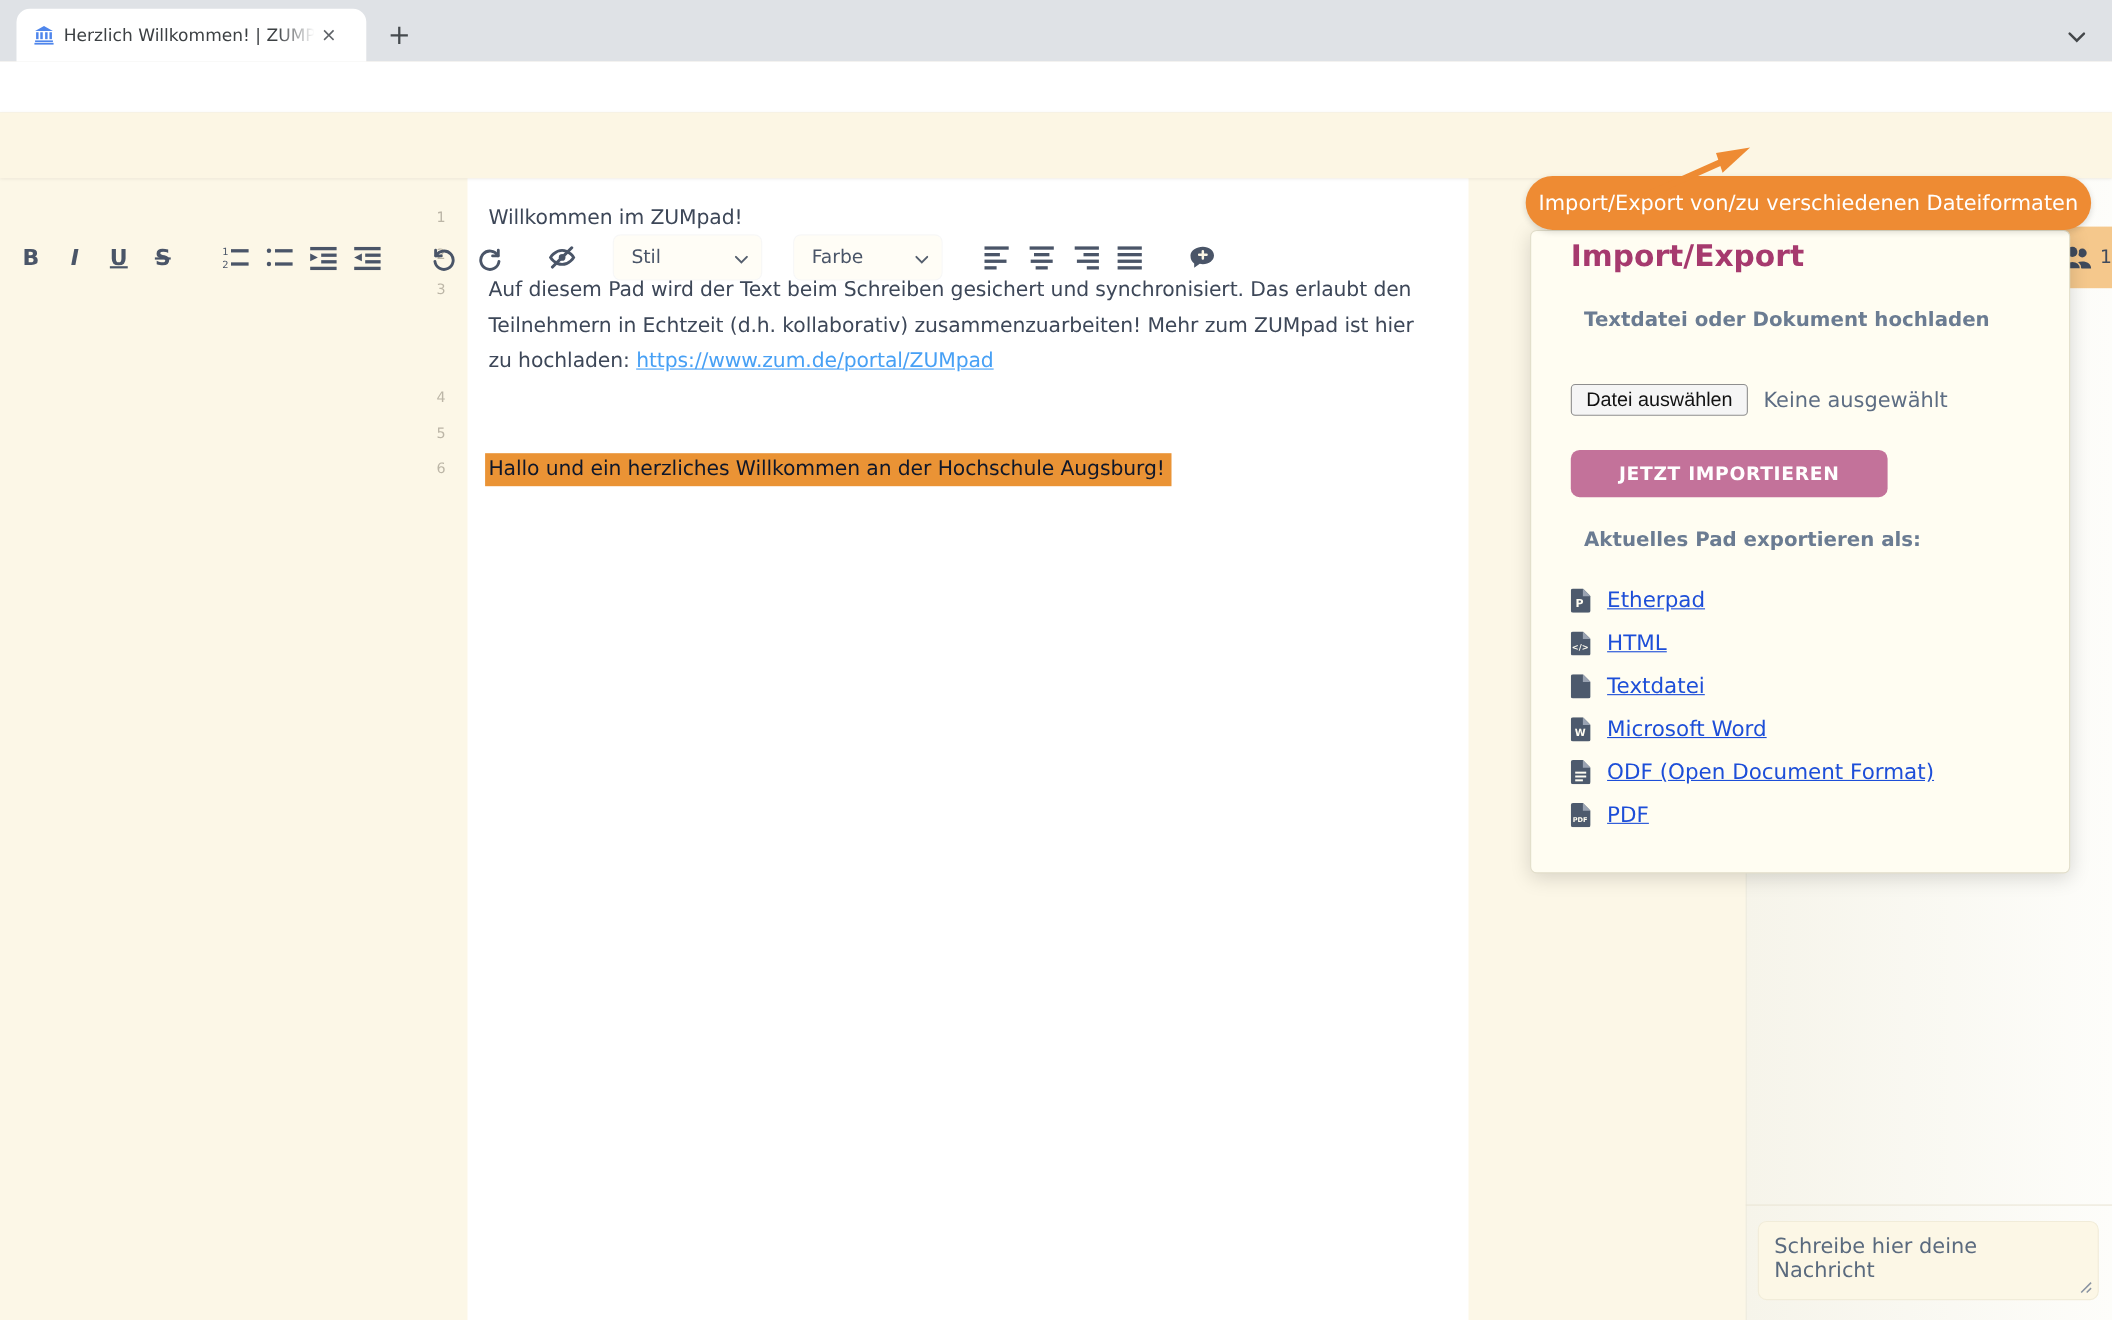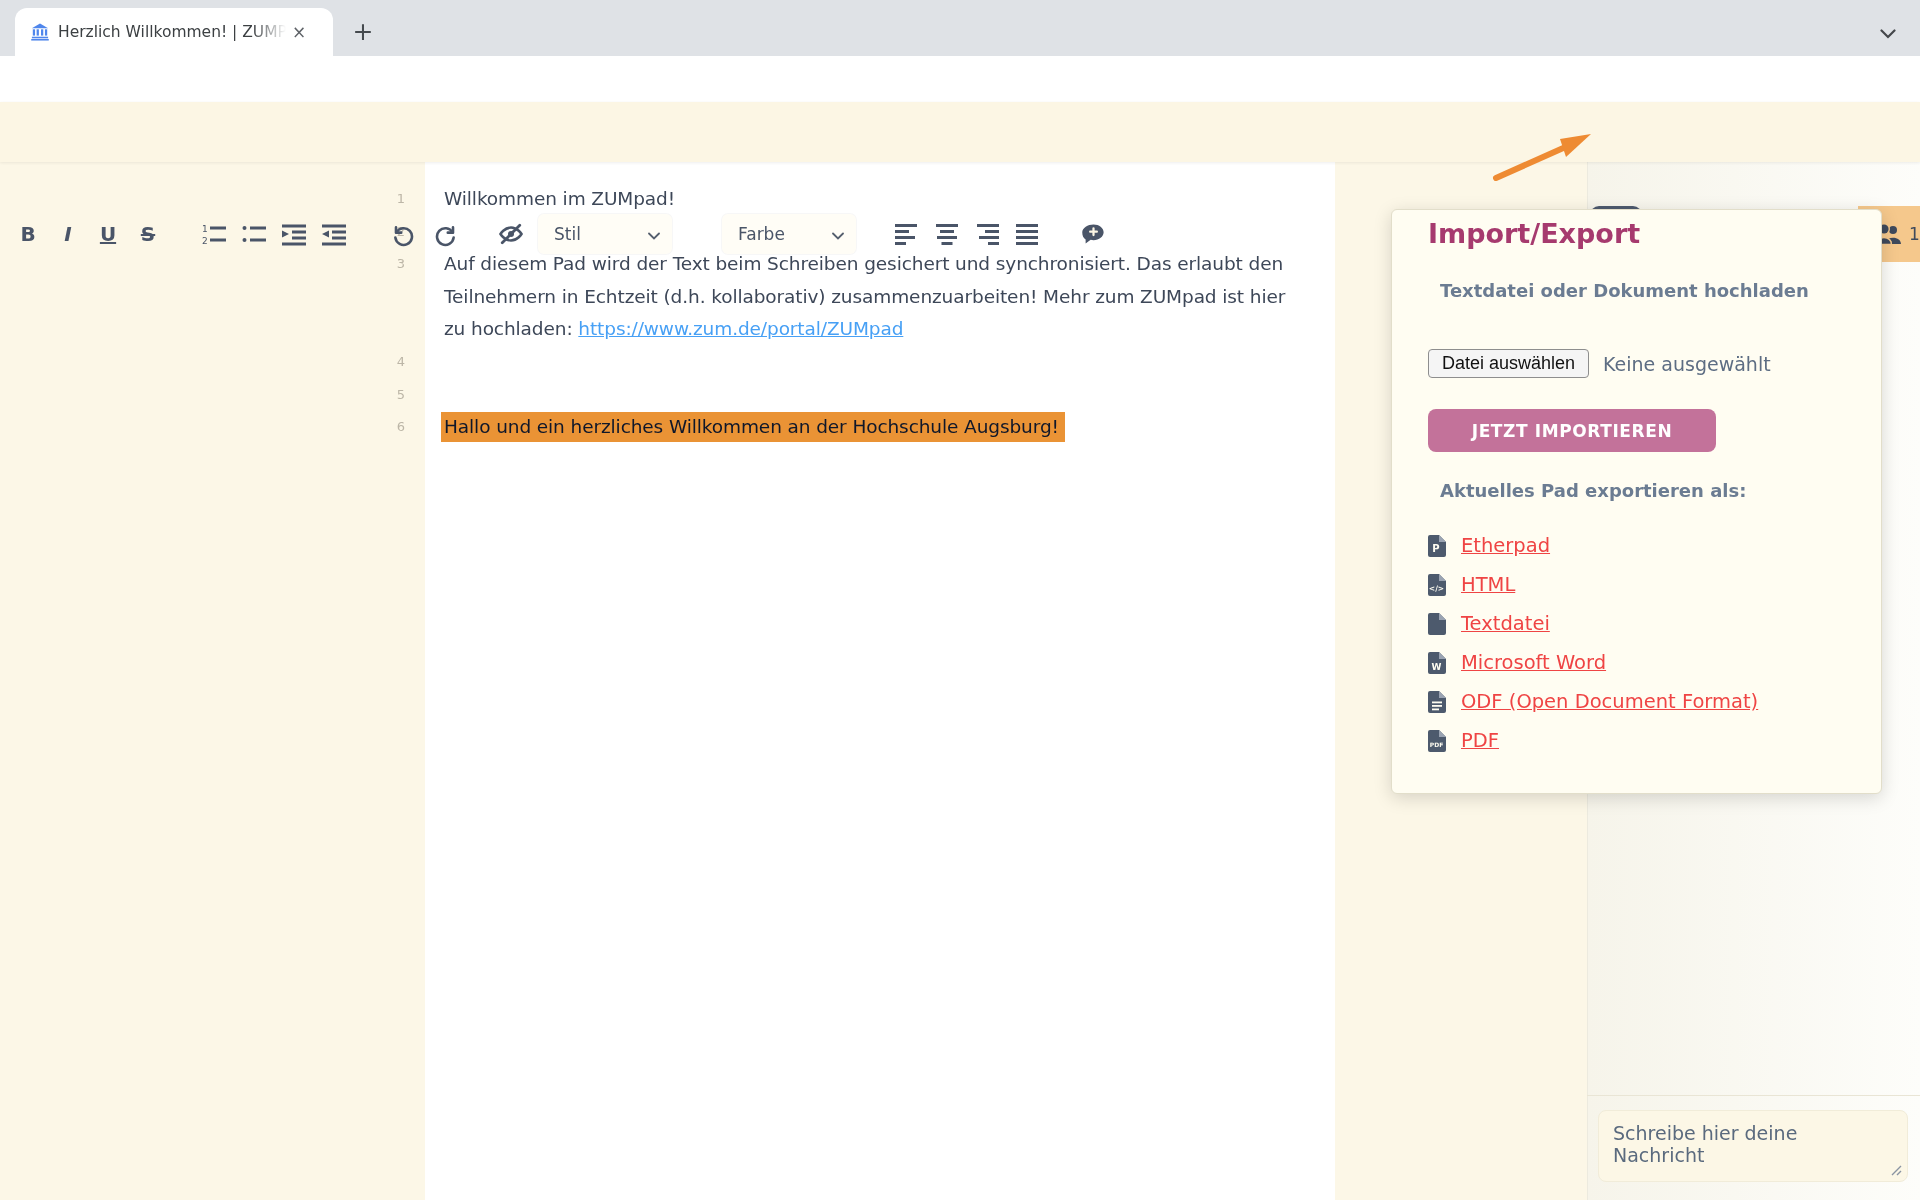--- a/index.html
+++ b/index.html
@@ -74,21 +74,21 @@
   .filerow{position:absolute;left:36px;top:139px;display:flex;align-items:center;}
   .filebtn{background:#f5f5f5;border:1px solid #8e8e8e;border-radius:4px;font-size:18px;color:#111;
        padding:3px 13px;font-family:"Liberation Sans",sans-serif;}
   .filestatus{margin-left:14px;font-size:19px;color:#5d6d83;}
   .importbtn{position:absolute;left:36px;top:199px;width:288px;height:43px;background:#c3729a;border:none;
        border-radius:8px;color:#fff;font-weight:bold;font-size:17px;letter-spacing:.6px;
        font-family:"DejaVu Sans",sans-serif;}
   .explinks{position:absolute;left:36px;top:316px;}
   .explink{height:39px;display:flex;align-items:center;}
   .explink .fic{width:18px;height:22px;margin-right:15px;flex:0 0 auto;}
-  .explink a{font-size:19.5px;color:#ef4444;text-decoration:underline;}
+  .explink a{font-size:19.5px;color:#1d4ed8;text-decoration:underline;}
 
   
   .chat-divider{position:absolute;left:1587px;top:1095px;width:333px;height:1px;background:#e9e5d5;}
   .chatbox{position:absolute;left:1598px;top:1110px;width:310px;height:72px;}
   .chatbox textarea{width:100%;height:100%;box-sizing:border-box;background:#fcf7e6;border:1px solid #f1ecd9;
        border-radius:8px;resize:none;padding:11px 14px;font-size:19px;color:#3d4758;
        font-family:"DejaVu Sans",sans-serif;outline:none;}
   .chatbox textarea::placeholder{color:#5a6a7e;opacity:1;}
   .chat-resize{position:absolute;right:6px;bottom:6px;}
 </style>
@@ -242,21 +242,21 @@
       </svg>
     </div>
     <div class="pbtn" style="left:497px">
       <svg width="28" height="28" viewBox="0 0 24 24">
         <path d="M3 12s3.3-5.5 9-5.5S21 12 21 12s-3.3 5.5-9 5.5S3 12 3 12z" fill="none" stroke="#4a5568" stroke-width="2.2"></path>
         <circle cx="12" cy="12" r="2.6" fill="#4a5568"></circle>
         <path d="M4.5 19.5 19.5 4.5" stroke="#4a5568" stroke-width="2.4" stroke-linecap="round"></path>
       </svg>
     </div>
 
-    <div class="pdrop" style="left:538px;width:134px">
+    <div class="pdrop" style="left:558px;width:134px">
       <span class="lbl">Stil</span>
       <span class="chev">
         <svg width="12" height="8" viewBox="0 0 12 8">
             <path d="M1 1.5 6 6.5 11 1.5" fill="none" stroke="#555f6e" stroke-width="1.8" stroke-linecap="round"></path>
           </svg>
       </span>
     </div>
     <div class="pdrop" style="left:722px;width:134px">
       <span class="lbl">Farbe</span>
       <span class="chev">
@@ -379,20 +379,21 @@
     <div class="erow">
       <span class="enum">5</span>
       <span class="etext"></span>
     </div>
     <div class="erow">
       <span class="enum">6</span>
       <span class="etext"><span class="ehl">Hallo und ein herzliches Willkommen an der Hochschule Augsburg!</span></span>
     </div>
   </div>
 
+  <div class="tooltip">Import/Export von/zu verschiedenen Dateiformaten</div>
   <svg class="tt-arrow" width="130" height="72" viewBox="0 0 130 72">
     <path d="M18 62 92 29" stroke="#ee8b33" stroke-width="6" stroke-linecap="round" fill="none"></path>
     <polygon points="113,18 88,41 82,23" fill="#ee8b33"></polygon>
   </svg>
 
   <div class="panel">
     <h1>Import/Export</h1>
     <p class="p-sub" style="top:58px">Textdatei oder Dokument hochladen</p>
     <div class="filerow">
       <button class="filebtn">Datei auswählen</button>

